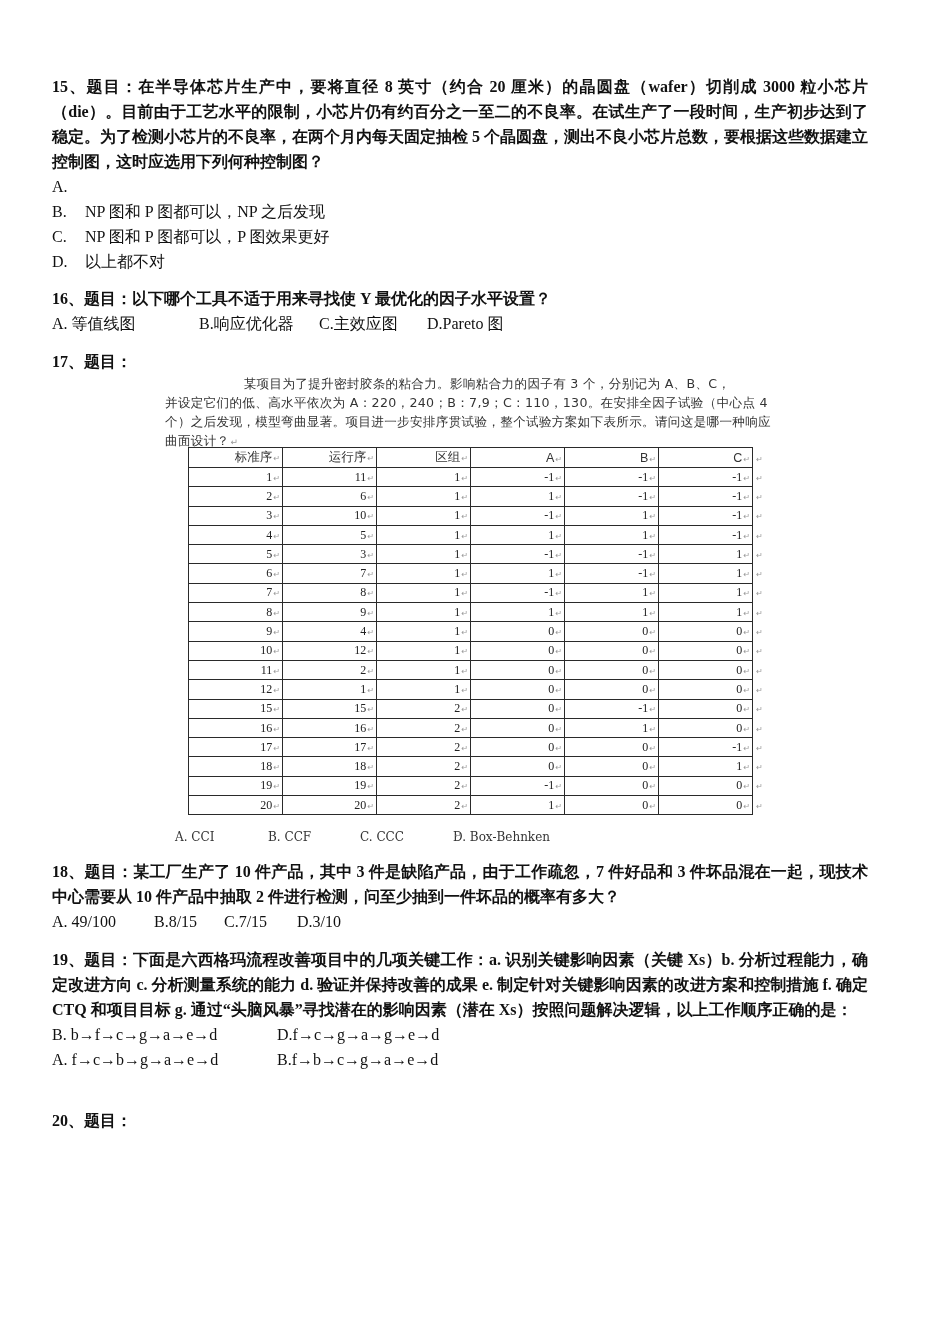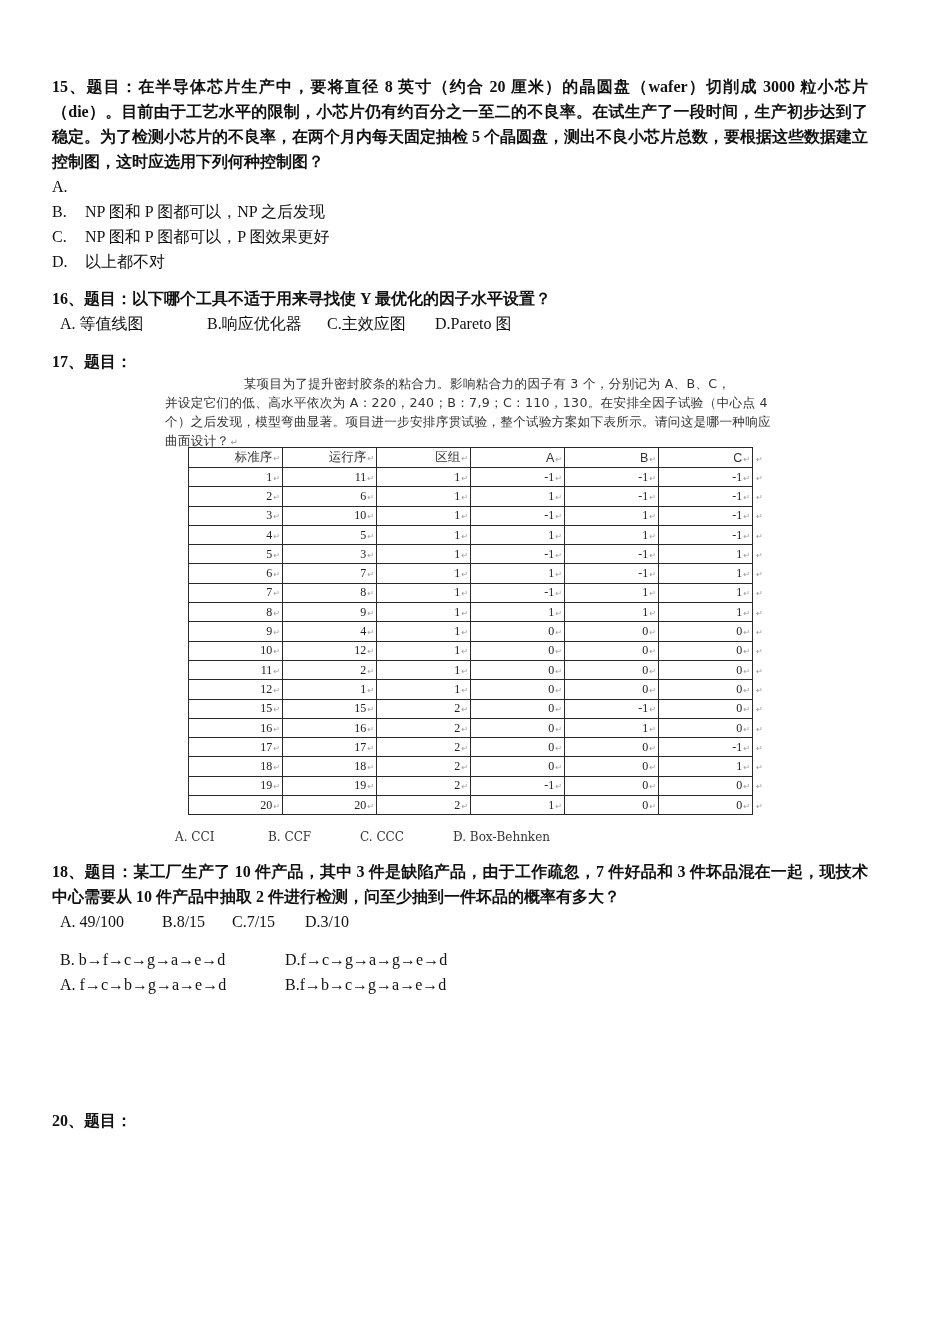--- a/index.html
+++ b/index.html
@@ -2,21 +2,21 @@
 <html><head>
 <meta charset="utf-8">
 <style>
   html, body { margin: 0; padding: 0; background: #ffffff; }
   body { width: 950px; height: 1344px; position: relative; overflow: hidden;
          font-family: "Liberation Serif", "DejaVu Serif", serif; color: #111; }
   .blk { position: absolute; left: 52px; width: 816px; font-size: 16px; line-height: 25px; }
   .qtitle { font-weight: bold; text-align: justify; }
   .opt { display: flex; height: 25px; white-space: nowrap; }
   .opt .lbl { width: 33px; }
-  .inline-opts { display: flex; height: 25px; white-space: nowrap; position: relative; margin-left: 8px; }
+  .inline-opts { display: flex; height: 25px; white-space: nowrap; position: relative; }
   .inline-opts span { position: absolute; top: 0; }
   .qimg { position: absolute; left: 163px; top: 372px; width: 620px; height: 466px;
           font-family: "DejaVu Sans", sans-serif; color: #333; }
   .qimg .intro { position: absolute; left: 2px; top: 2px; width: 612px; font-size: 12.6px;
                  line-height: 19px; letter-spacing: 0.3px; }
   .qimg .intro .p1 { text-indent: 32px; text-align: center; }
   .mark { color: #999; font-size: 9px; margin-left: 1px; }
   table.doe { position: absolute; left: 25px; top: 75px; border-collapse: collapse;
               font-family: "Liberation Serif", serif; font-size: 12px; color: #222; }
   table.doe td { border: 1px solid #2a2a2a; height: 18.3px; padding: 0 2px 0 0;
@@ -262,20 +262,21 @@
   <div class="qtitle">18、题目：某工厂生产了 10 件产品，其中 3 件是缺陷产品，由于工作疏忽，7 件好品和 3 件坏品混在一起，现技术中心需要从 10 件产品中抽取 2 件进行检测，问至少抽到一件坏品的概率有多大？</div>
   <div class="inline-opts">
     <span style="left:0">A.    49/100</span>
     <span style="left:102px">B.8/15</span>
     <span style="left:172px">C.7/15</span>
     <span style="left:245px">D.3/10</span>
   </div>
 </div>
 
 <div class="blk" style="top:947px;">
+  <div class="qtitle">19、题目：下面是六西格玛流程改善项目中的几项关键工作：a. 识别关键影响因素（关键 Xs）b. 分析过程能力，确定改进方向 c. 分析测量系统的能力 d. 验证并保持改善的成果 e. 制定针对关键影响因素的改进方案和控制措施 f. 确定 CTQ 和项目目标 g. 通过“头脑风暴”寻找潜在的影响因素（潜在 Xs）按照问题解决逻辑，以上工作顺序正确的是：</div>
   <div class="inline-opts">
     <span style="left:0">B.    b→f→c→g→a→e→d</span>
     <span style="left:225px">D.f→c→g→a→g→e→d</span>
   </div>
   <div class="inline-opts">
     <span style="left:0">A.    f→c→b→g→a→e→d</span>
     <span style="left:225px">B.f→b→c→g→a→e→d</span>
   </div>
 </div>
 

